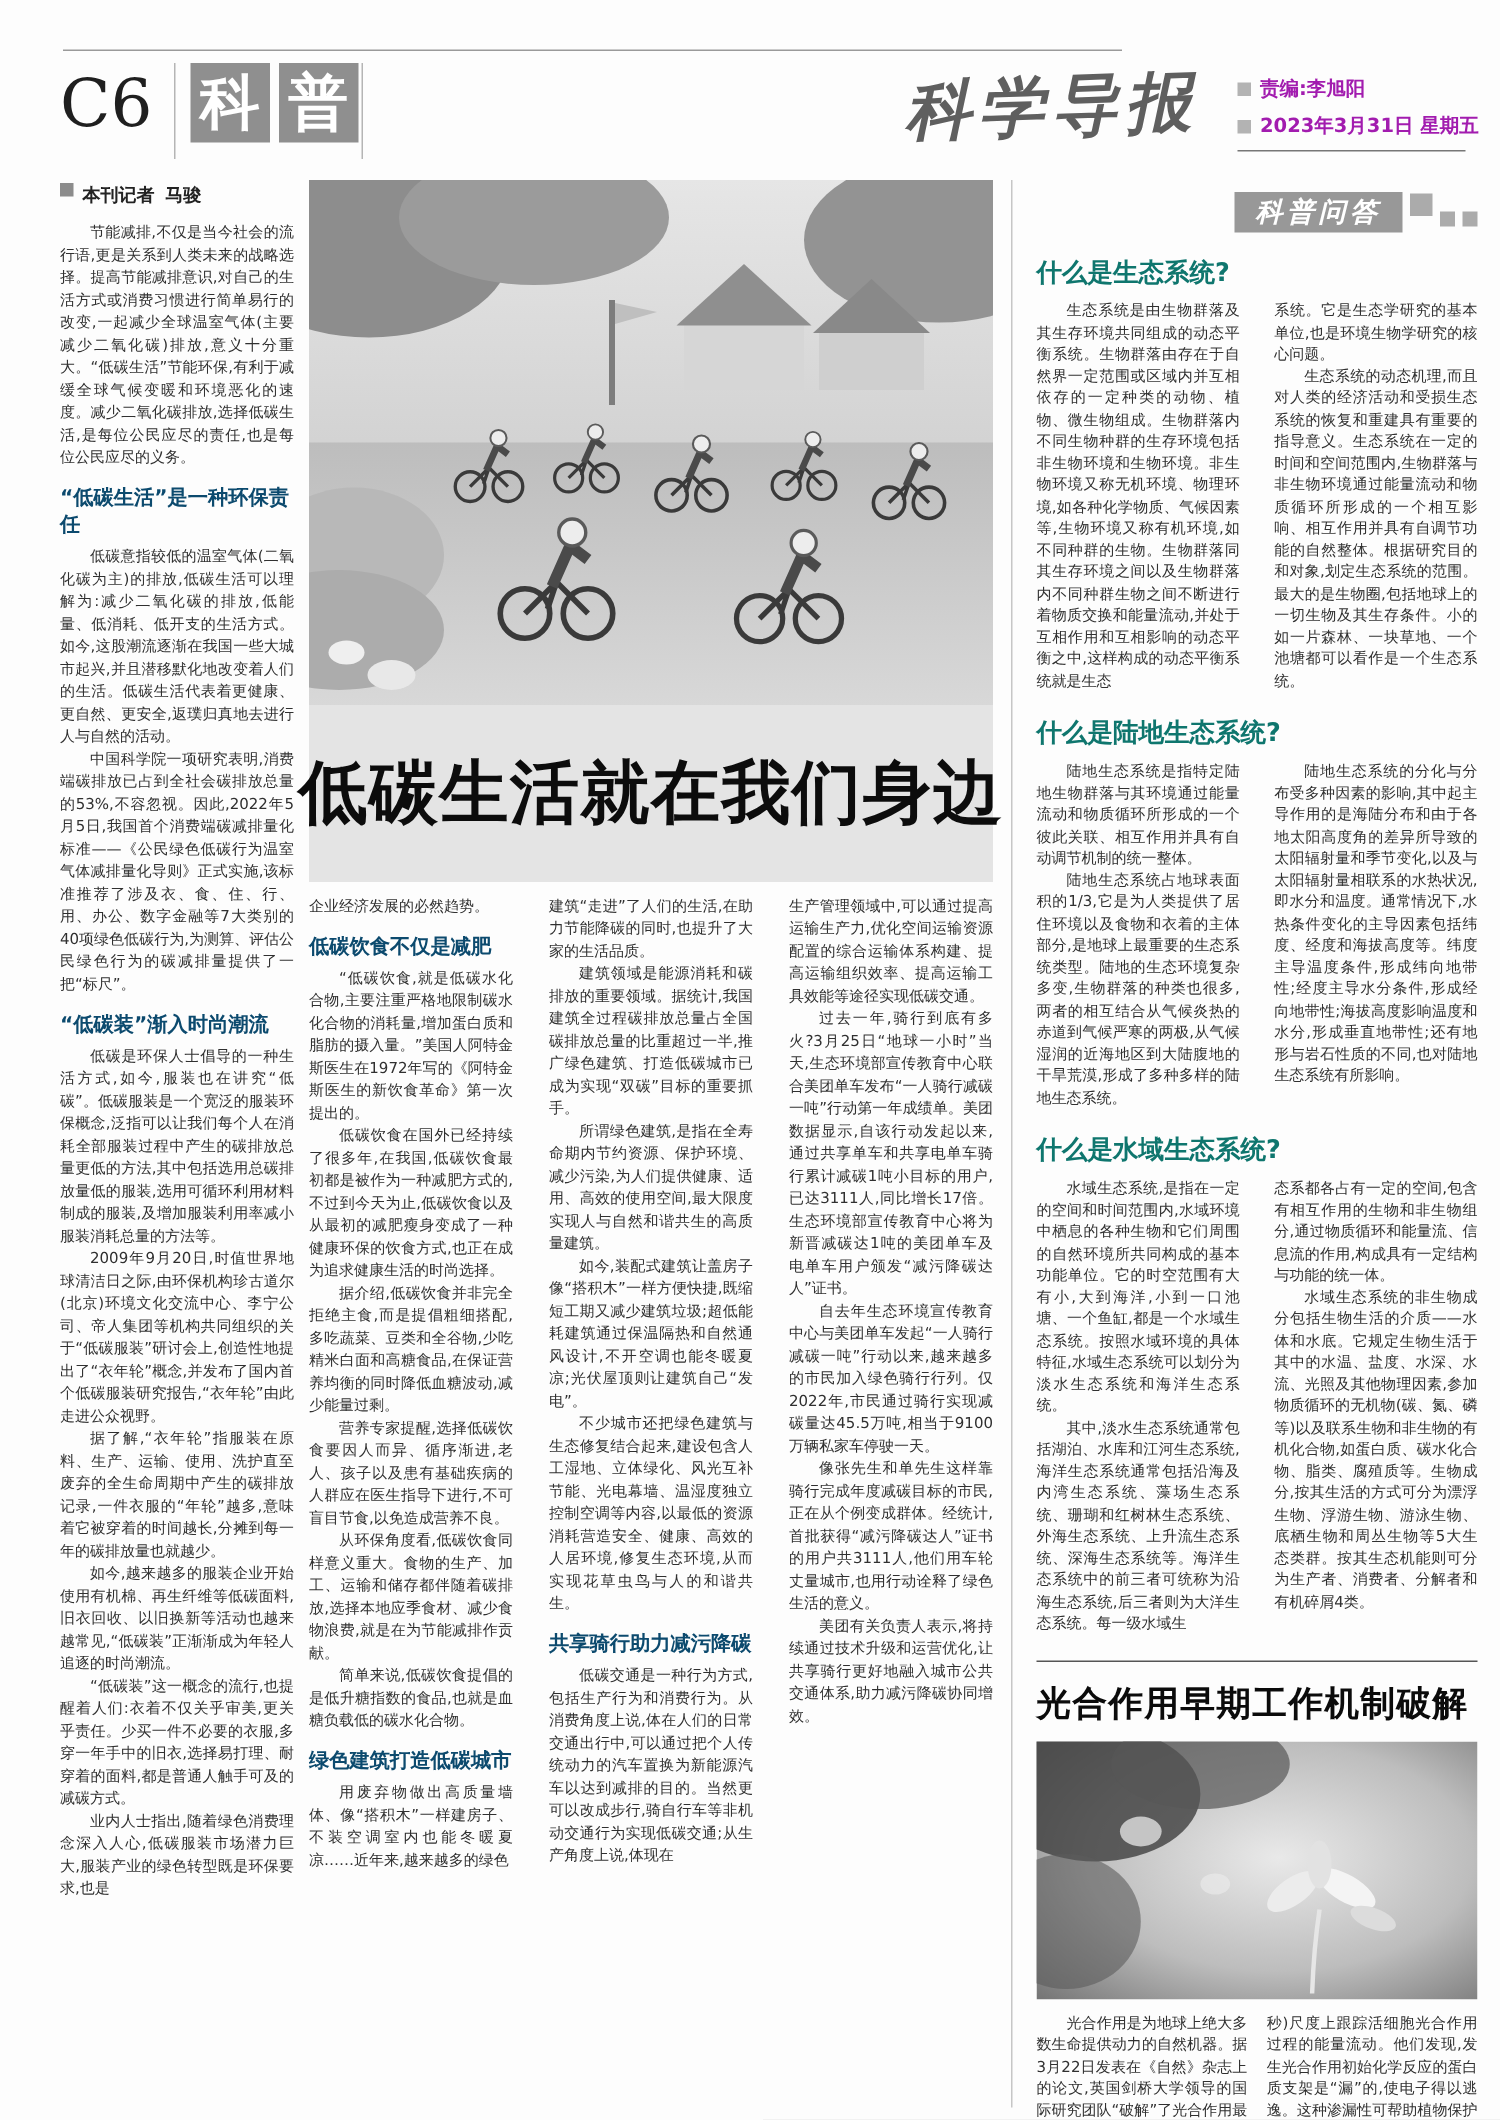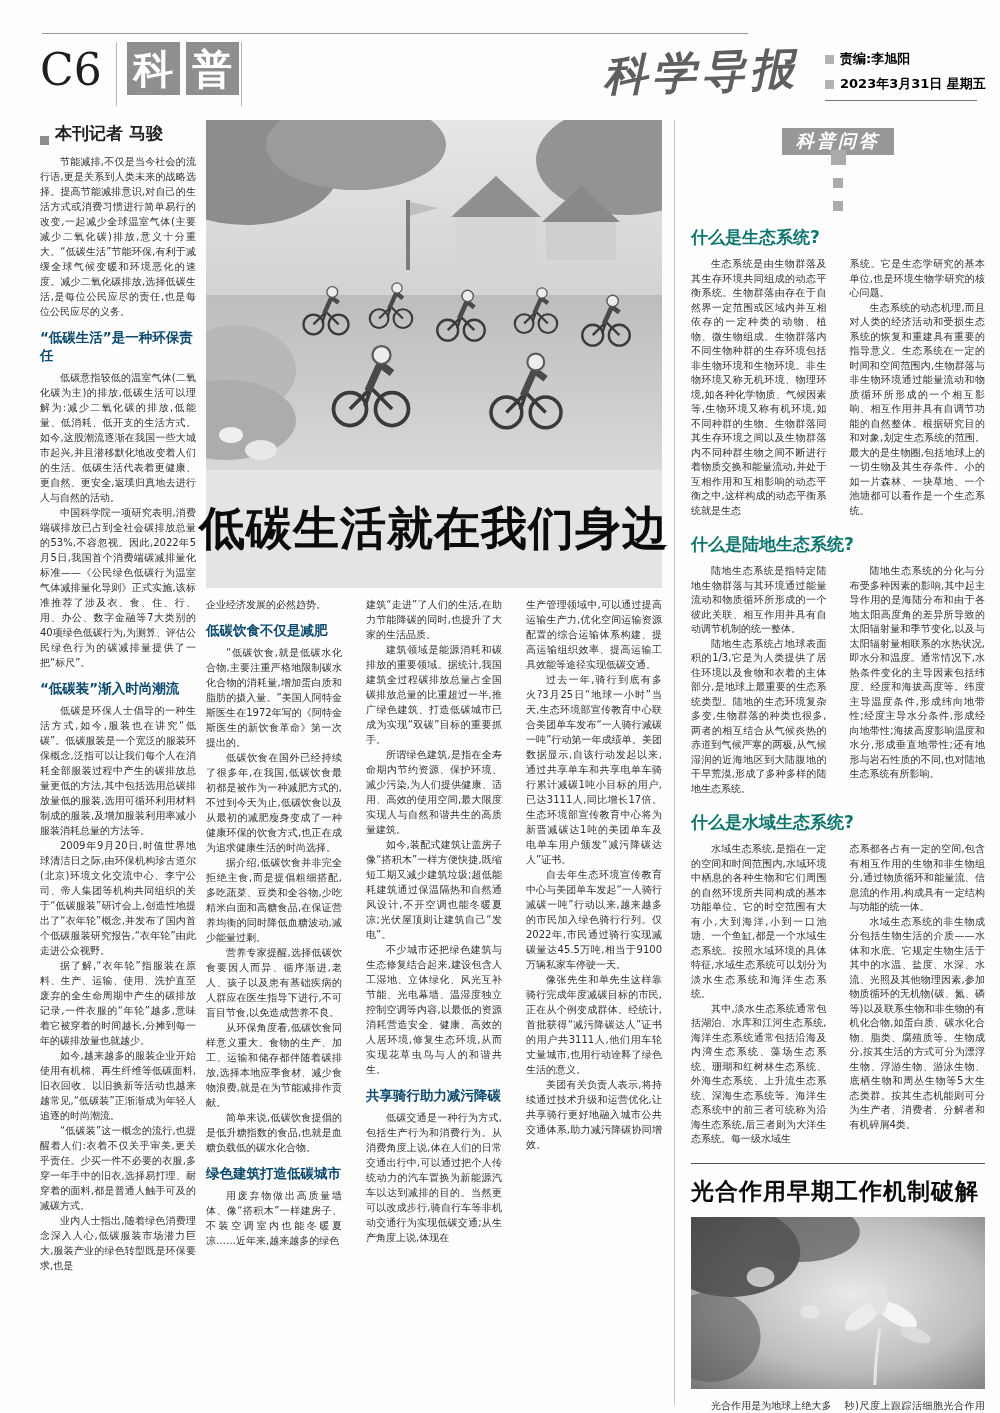--- a/index.html
+++ b/index.html
@@ -17,46 +17,46 @@
   .section-boxes { display:flex; gap:6px; }
   .section-boxes .secbox {
     width:53px; height:53px; background:#8f8f8f; color:#fff;
     font-size:40px; font-weight:bold; text-align:center; line-height:55px;
   }
   .masthead {
     margin-left:auto; font-family:"DejaVu Serif","Liberation Serif",serif;
     font-style:italic; font-weight:bold; font-size:44px; color:#5f5f5f;
     letter-spacing:5px; transform:rotate(-2deg); margin-right:26px; line-height:60px;
   }
-  .pub-info { font-size:13px; color:#000000; padding-top:8px; width:160px; }
+  .pub-info { font-size:13px; color:#a21caf; padding-top:8px; width:160px; }
   .pub-row { display:flex; align-items:center; margin-bottom:7px; font-weight:bold; white-space:nowrap; }
   .sq { display:inline-block; width:9px; height:9px; background:#b3b3b3; margin-right:6px; flex:none; }
   .date-underline { border-top:1.5px solid #777; margin-top:2px; width:152px; }
 
   
   .content { position:absolute; top:120px; left:40px; right:15px; bottom:8px; display:flex; }
   .col1 { width:156px; margin-right:10px; flex:none; }
   .mid { width:456px; flex:none; }
   .right-col { flex:1; border-left:1px solid #c6c6c6; margin-left:12px; padding-left:16px; min-width:0; }
 
-  .byline { display:flex; align-items:flex-end; font-weight:bold; font-size:17px; margin:2px 0 9px; color:#222; }
+  .byline { display:flex; align-items:flex-start; font-weight:bold; font-size:12px; margin:2px 0 9px; color:#222;font-family:Liberation Mono, monospace; }
   .byline .sq { background:#8c8c8c; }
 
   .para { font-size:10px; line-height:15px; text-align:justify; text-indent:2em; margin:0; color:#303030; }
   .para.cont { text-indent:0; }
   .subhead { font-size:13.5px; font-weight:bold; margin:10px 0 5px; color:#0c4a6e; }
 
   .photo-main { width:456px; height:350px; display:block; }
   .band { height:118px; background:#e4e4e4; display:flex; align-items:center; justify-content:center; }
   .band-headline { font-size:46px; font-weight:900; letter-spacing:1px; color:#0c0c0c; white-space:nowrap; }
   .mid-cols { display:flex; gap:24px; margin-top:9px; }
   .mid-cols .mcol { flex:1; min-width:0; }
 
   
-  .qa-badge-row { display:flex; justify-content:flex-end; align-items:center; margin:8px 0 4px; gap:5px;flex-direction:column; }
+  .qa-badge-row { display:flex; justify-content:flex-end; align-items:center; margin:8px 0 4px; gap:5px; }
   .qa-badge {
     background:#989898; color:#fff; font-weight:bold; font-style:italic;
     font-size:18px; letter-spacing:3px; padding:1px 14px 2px;
   }
   .deco-sq { background:#ababab; flex:none; }
   .deco-sq.s1 { width:15px; height:15px; margin-top:-10px; }
   .deco-sq.s2 { width:10px; height:10px; margin-top:8px; }
   .deco-sq.s3 { width:10px; height:10px; margin-top:8px; }
 
   .qa-question { font-size:17px; font-weight:bold; margin:15px 0 8px; color:#0f766e; }

